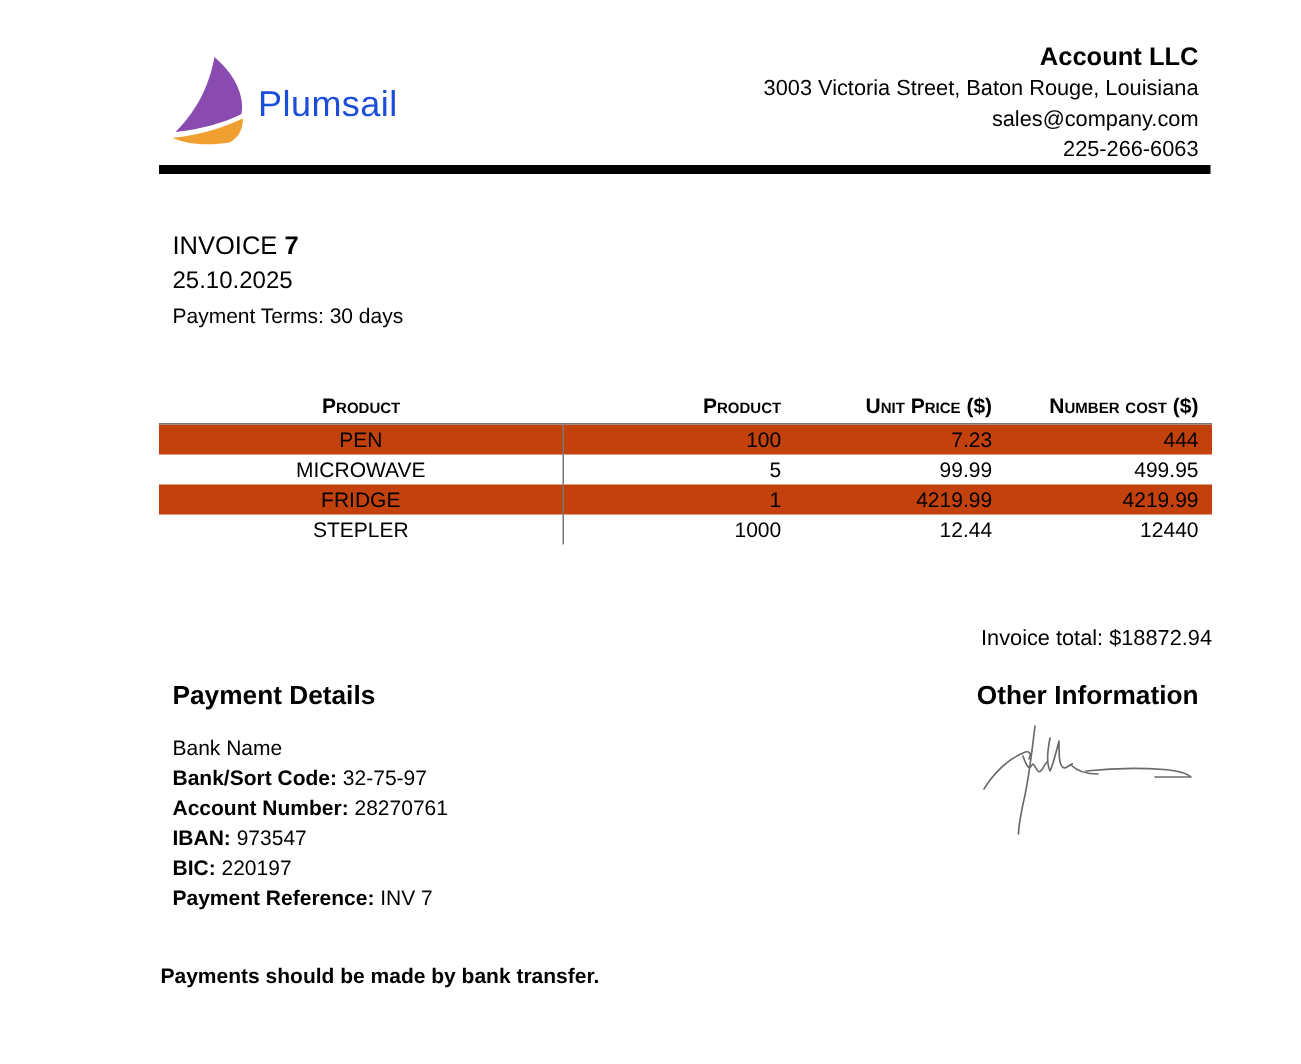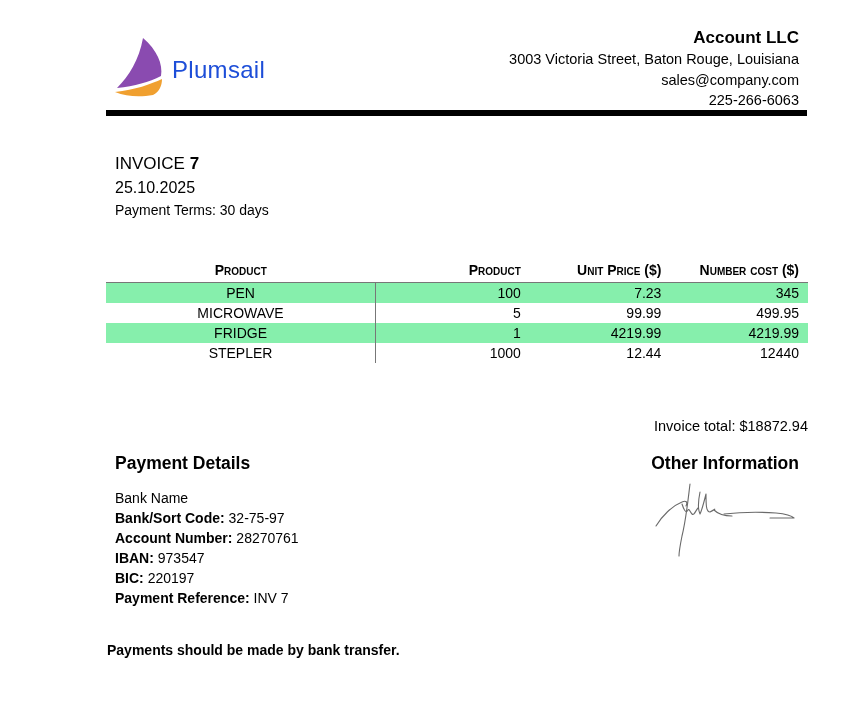--- a/index.html
+++ b/index.html
@@ -17,21 +17,21 @@
   .rule { left:106px; top:110px; width:701px; height:6px; background:#000; }
 
   .inv-title { left:115px; top:154px; font-size:17px; }
   .inv-title b { font-weight:bold; }
   .inv-date { left:115px; top:179px; font-size:16px; }
   .inv-terms { left:115px; top:202px; font-size:14px; }
 
   table.items { position:absolute; left:106px; top:260px; width:702px; border-collapse:collapse; font-size:14px; }
   table.items th { font-weight:bold; font-variant:small-caps; font-size:14px; padding:0 9px 2px 9px; height:20px; border-bottom:1px solid #777; }
   table.items td { padding:0 9px; height:20px; line-height:20px; }
-  table.items tr.alt td { background:#86efac; }
+  table.items tr.alt td { background:#c2410c; }
   table.items .l { text-align:center; }
   table.items .r { text-align:right; }
   table.items td.c0 { border-right:1px solid #777; width:248px; }
   table.items th.c0 { width:248px; }
   table.items .c1 { width:134px; }
   table.items .c2 { width:121px; }
   table.items .c3 { width:118px; }
 
   .total { right:59px; top:418px; font-size:14.5px; }
 
@@ -79,21 +79,21 @@
       <th class="r c1">Product</th>
       <th class="r c2">Unit Price ($)</th>
       <th class="r c3">Number cost ($)</th>
     </tr>
   </thead>
   <tbody>
     <tr class="alt">
       <td class="l c0">PEN</td>
       <td class="r c1">100</td>
       <td class="r c2">7.23</td>
-      <td class="r c3">345</td>
+      <td class="r c3">444</td>
     </tr>
     <tr>
       <td class="l c0">MICROWAVE</td>
       <td class="r c1">5</td>
       <td class="r c2">99.99</td>
       <td class="r c3">499.95</td>
     </tr>
     <tr class="alt">
       <td class="l c0">FRIDGE</td>
       <td class="r c1">1</td>

